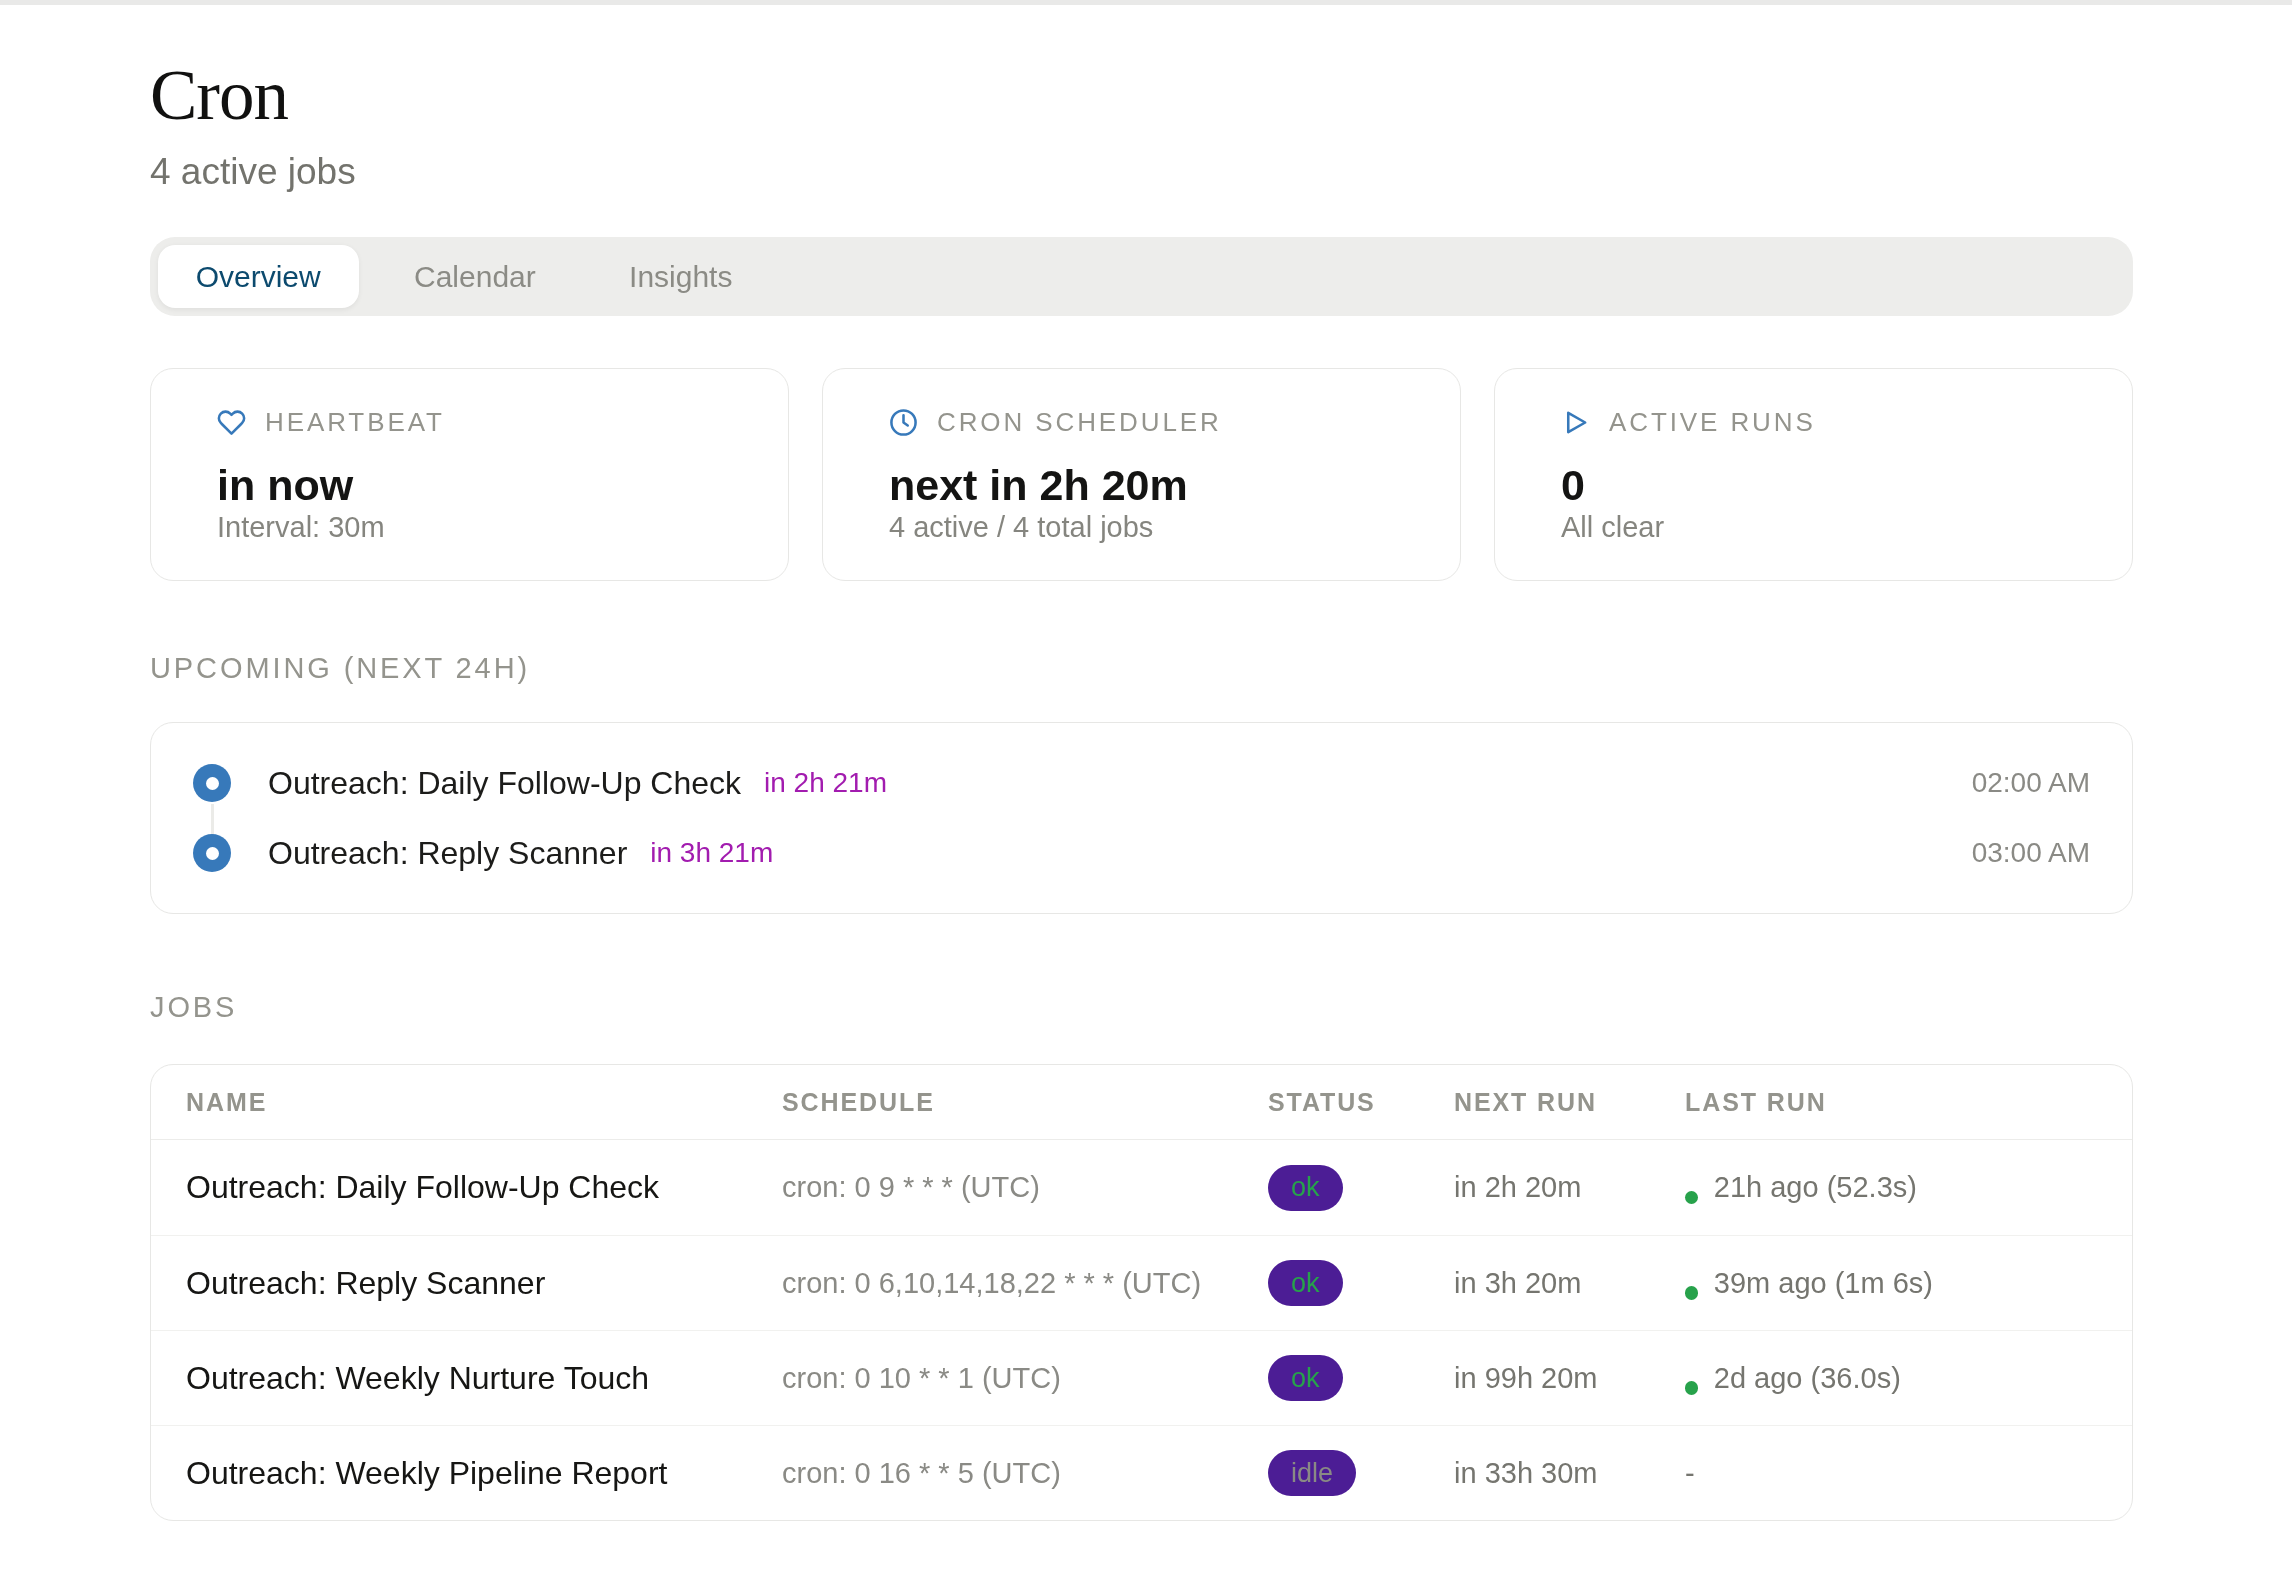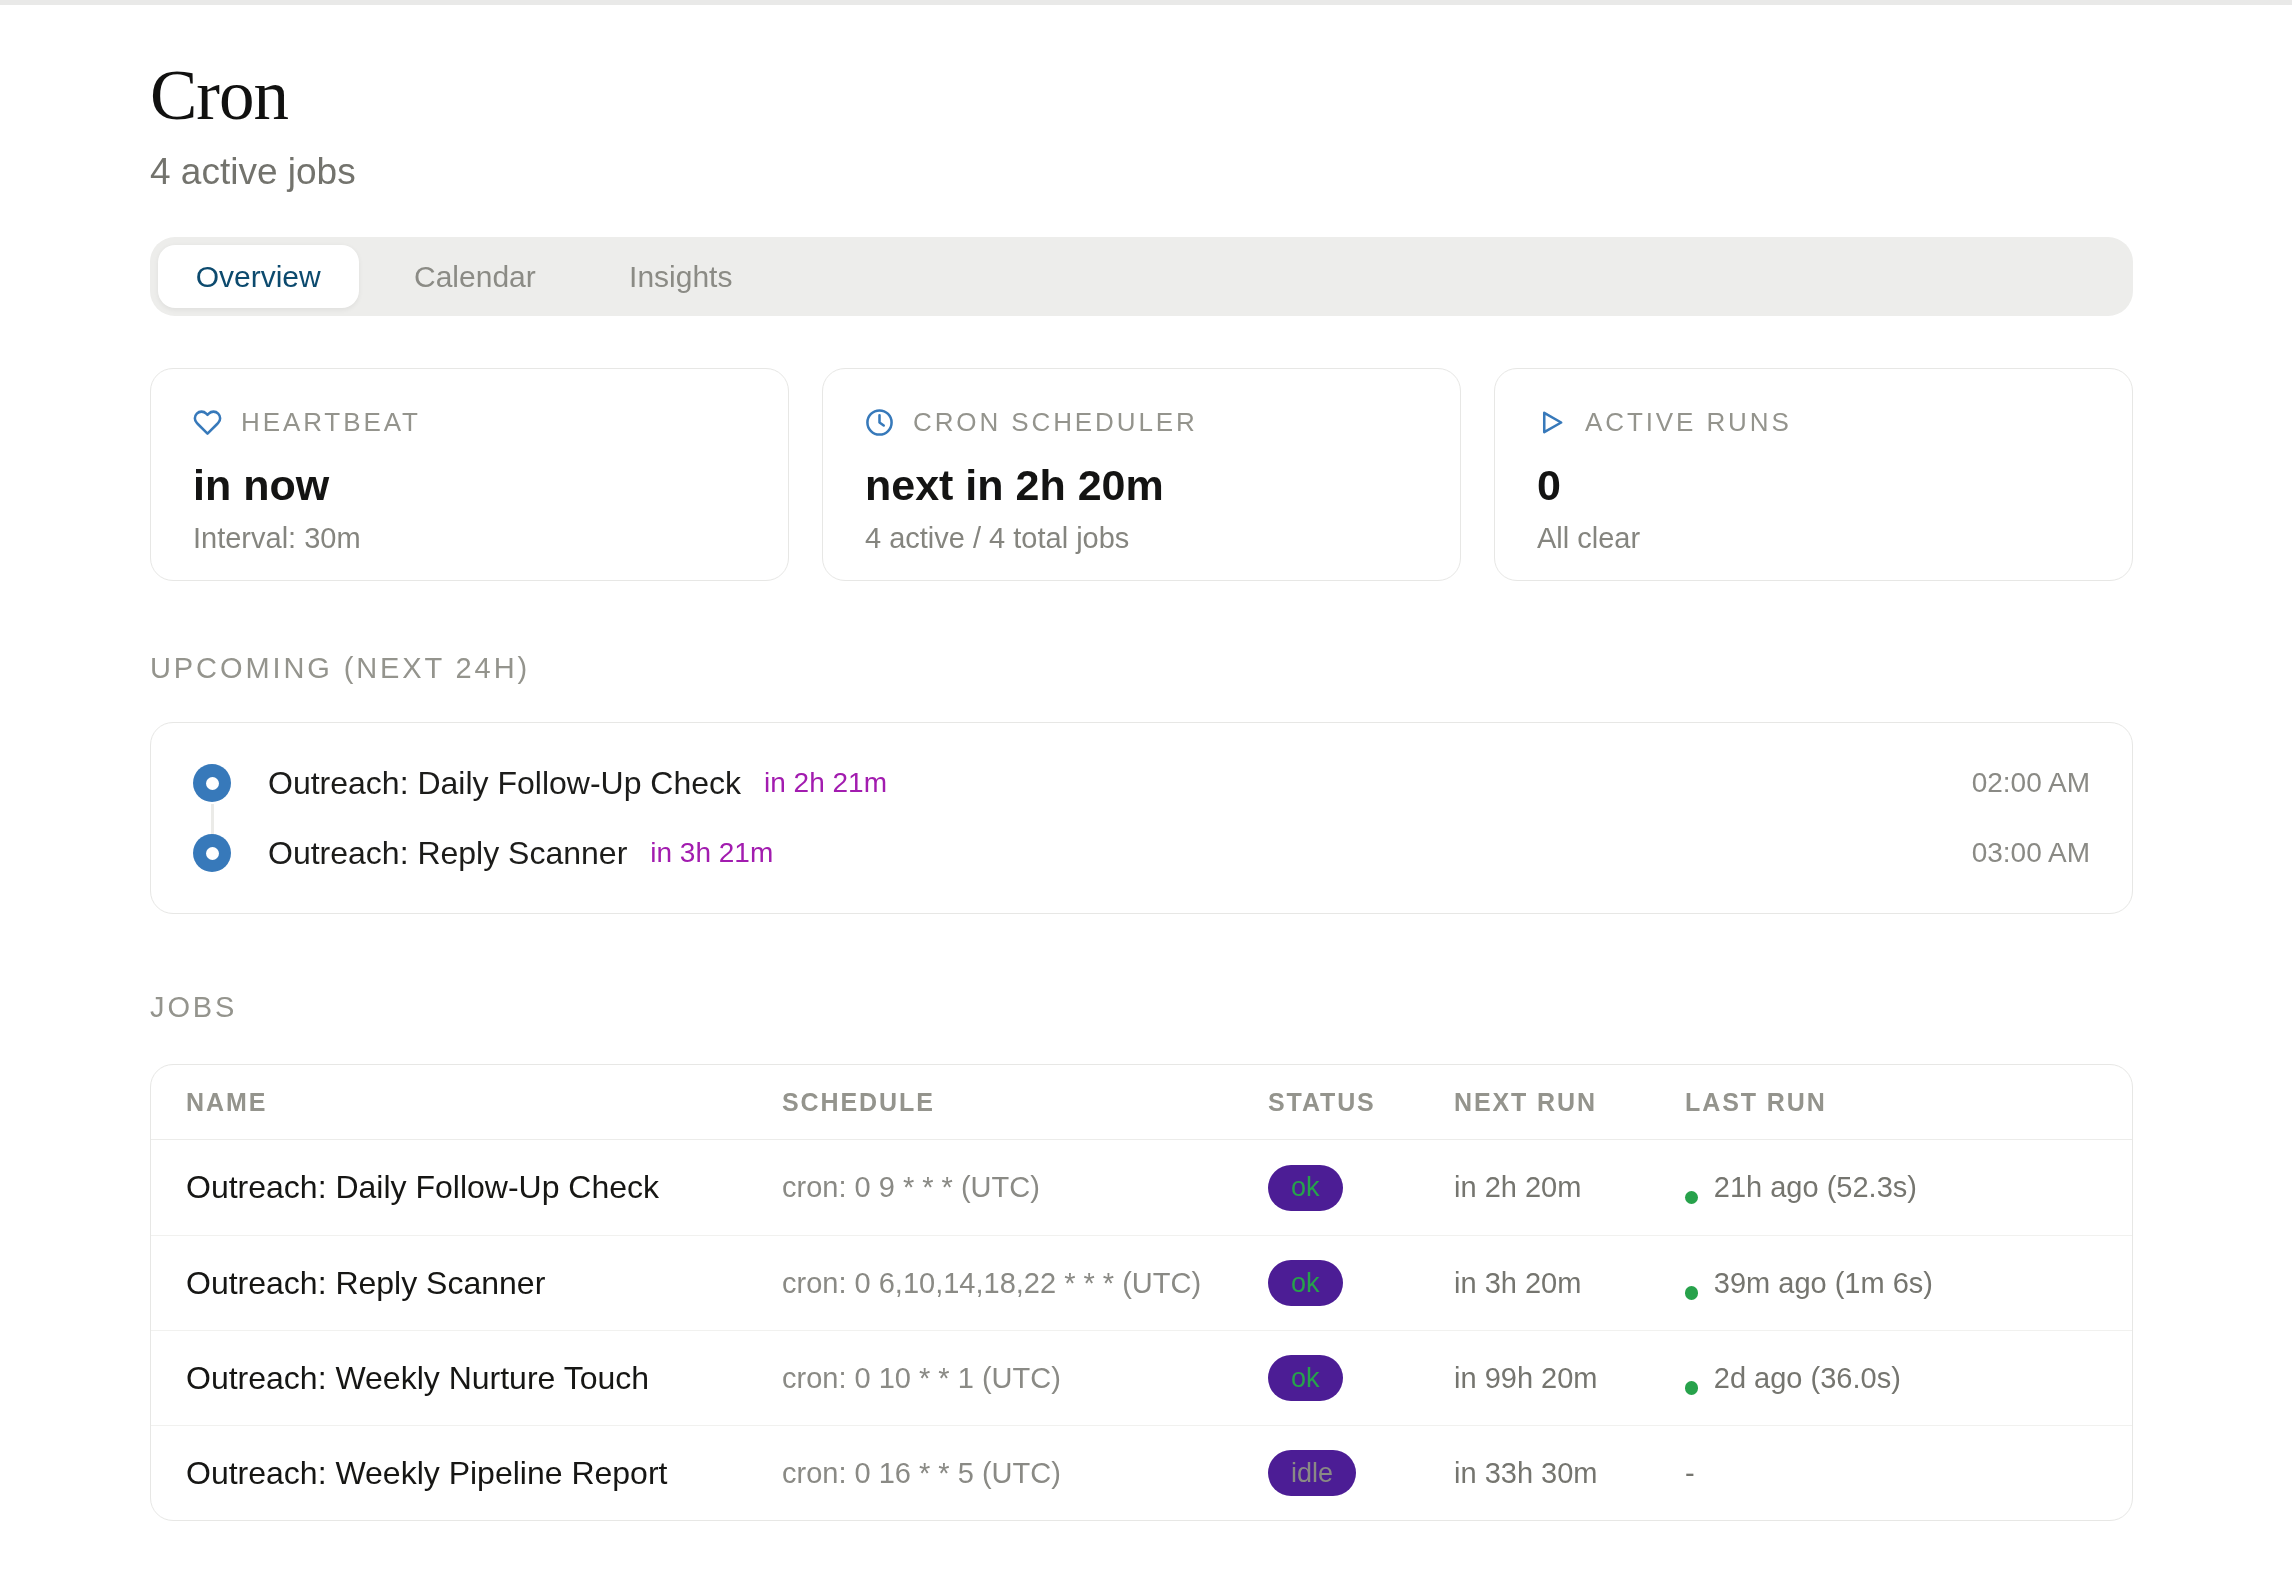--- a/index.html
+++ b/index.html
@@ -57,37 +57,37 @@
   }
   .tab + .tab { margin-left: 17.3px; }
 
   
   .cards { margin-top: 52px; display: flex; gap: 33px; }
   .card {
     flex: 1;
     height: 213px;
     border: 1.9px solid #e7e7e5;
     border-radius: 23px;
-    padding: 38px 42px;
+    padding: 38px 66px;
     background: #fff;
   }
   .card-head { display: flex; align-items: center; gap: 19px; }
   .card-label {
     font-size: 26px;
     letter-spacing: 2.9px;
     color: #94948d;
     font-weight: 500;
   }
   .card-value {
     margin-top: 23px;
     font-size: 43px;
     font-weight: 700;
     color: #141413;
   }
-  .card-sub { margin-top: 12px; font-size: 29px; color: #85857f; }
+  .card-sub { margin-top: 1px; font-size: 29px; color: #85857f; }
   .icon svg { display: block; }
 
   
   .section-heading {
     font-size: 29px;
     letter-spacing: 2.9px;
     color: #94948d;
     font-weight: 500;
   }
   .section-upcoming { margin-top: 71px; }

